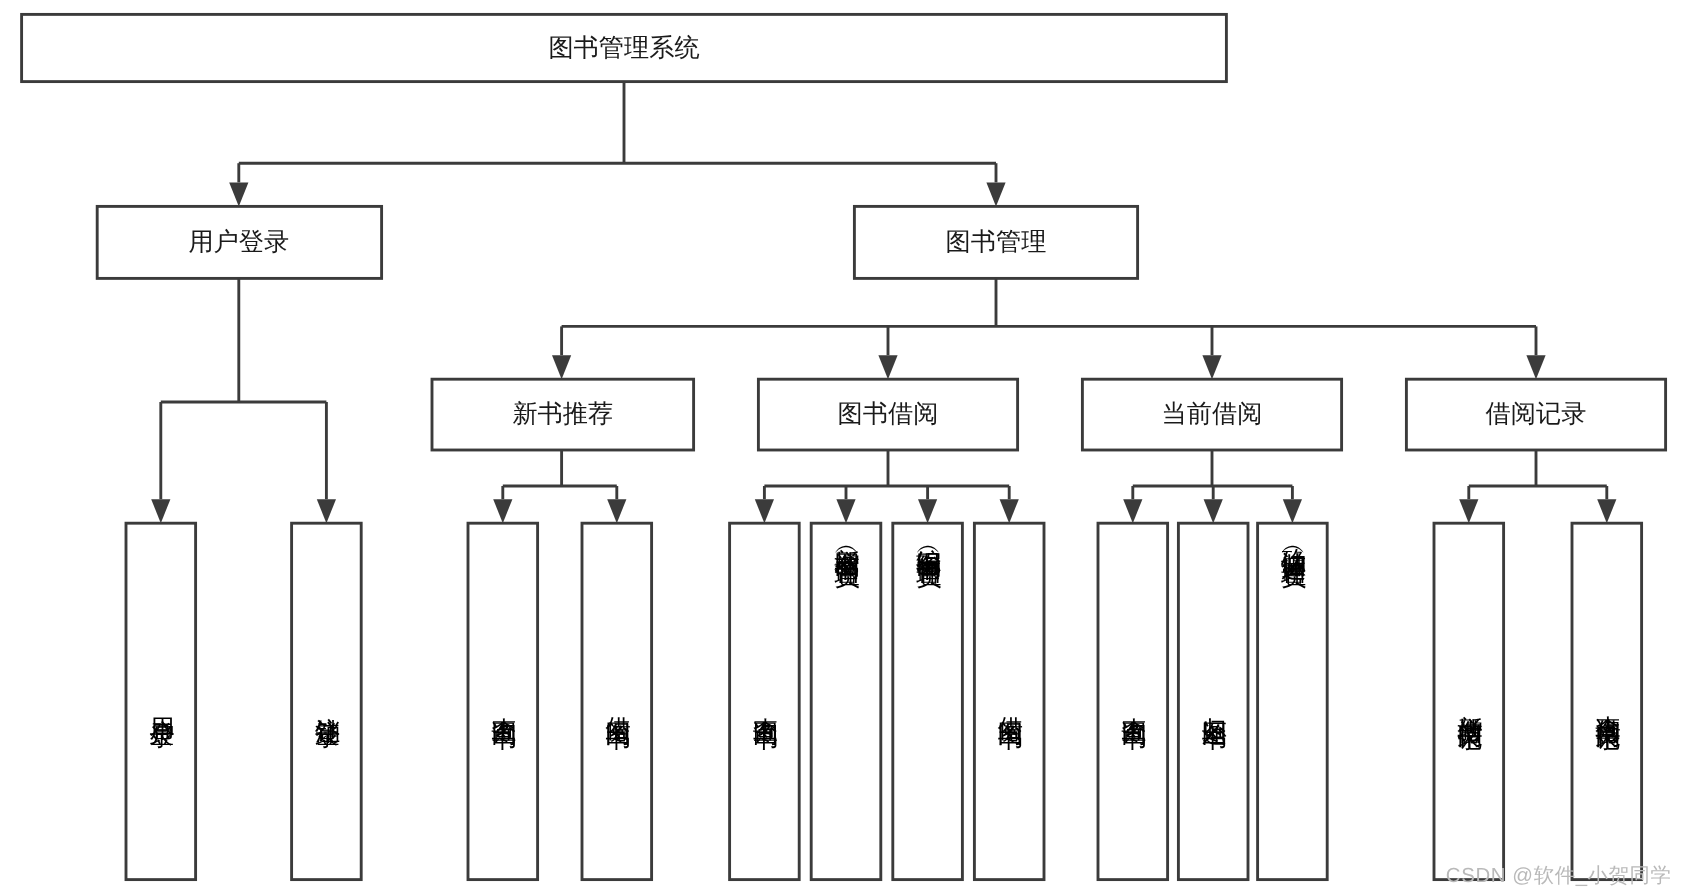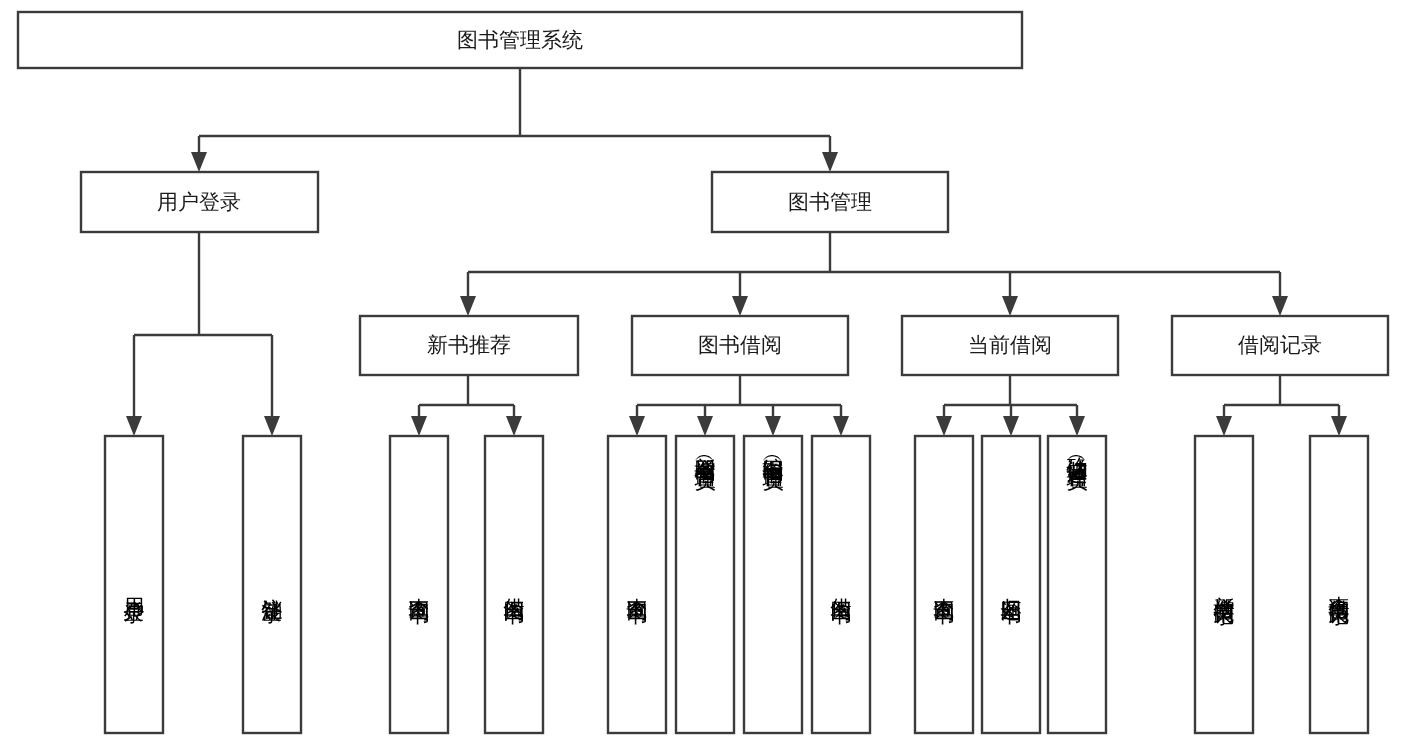--- a/index.html
+++ b/index.html
@@ -303,14 +303,15 @@
       <rect class="node-box" x="1310" y="436" width="58" height="297"></rect>
       <foreignObject x="1310" y="436" width="58" height="297">
         <div xmlns="http://www.w3.org/1999/xhtml" style="width:58px;height:297px;display:flex;align-items:center;justify-content:center;">
           <span class="node-label-v">查询借阅记录</span>
         </div>
       </foreignObject>
     </g>
 
   </svg>
 
+  <div class="watermark-text">CSDN @软件_小贺同学</div>
 
 </div>
 
 </body></html>

